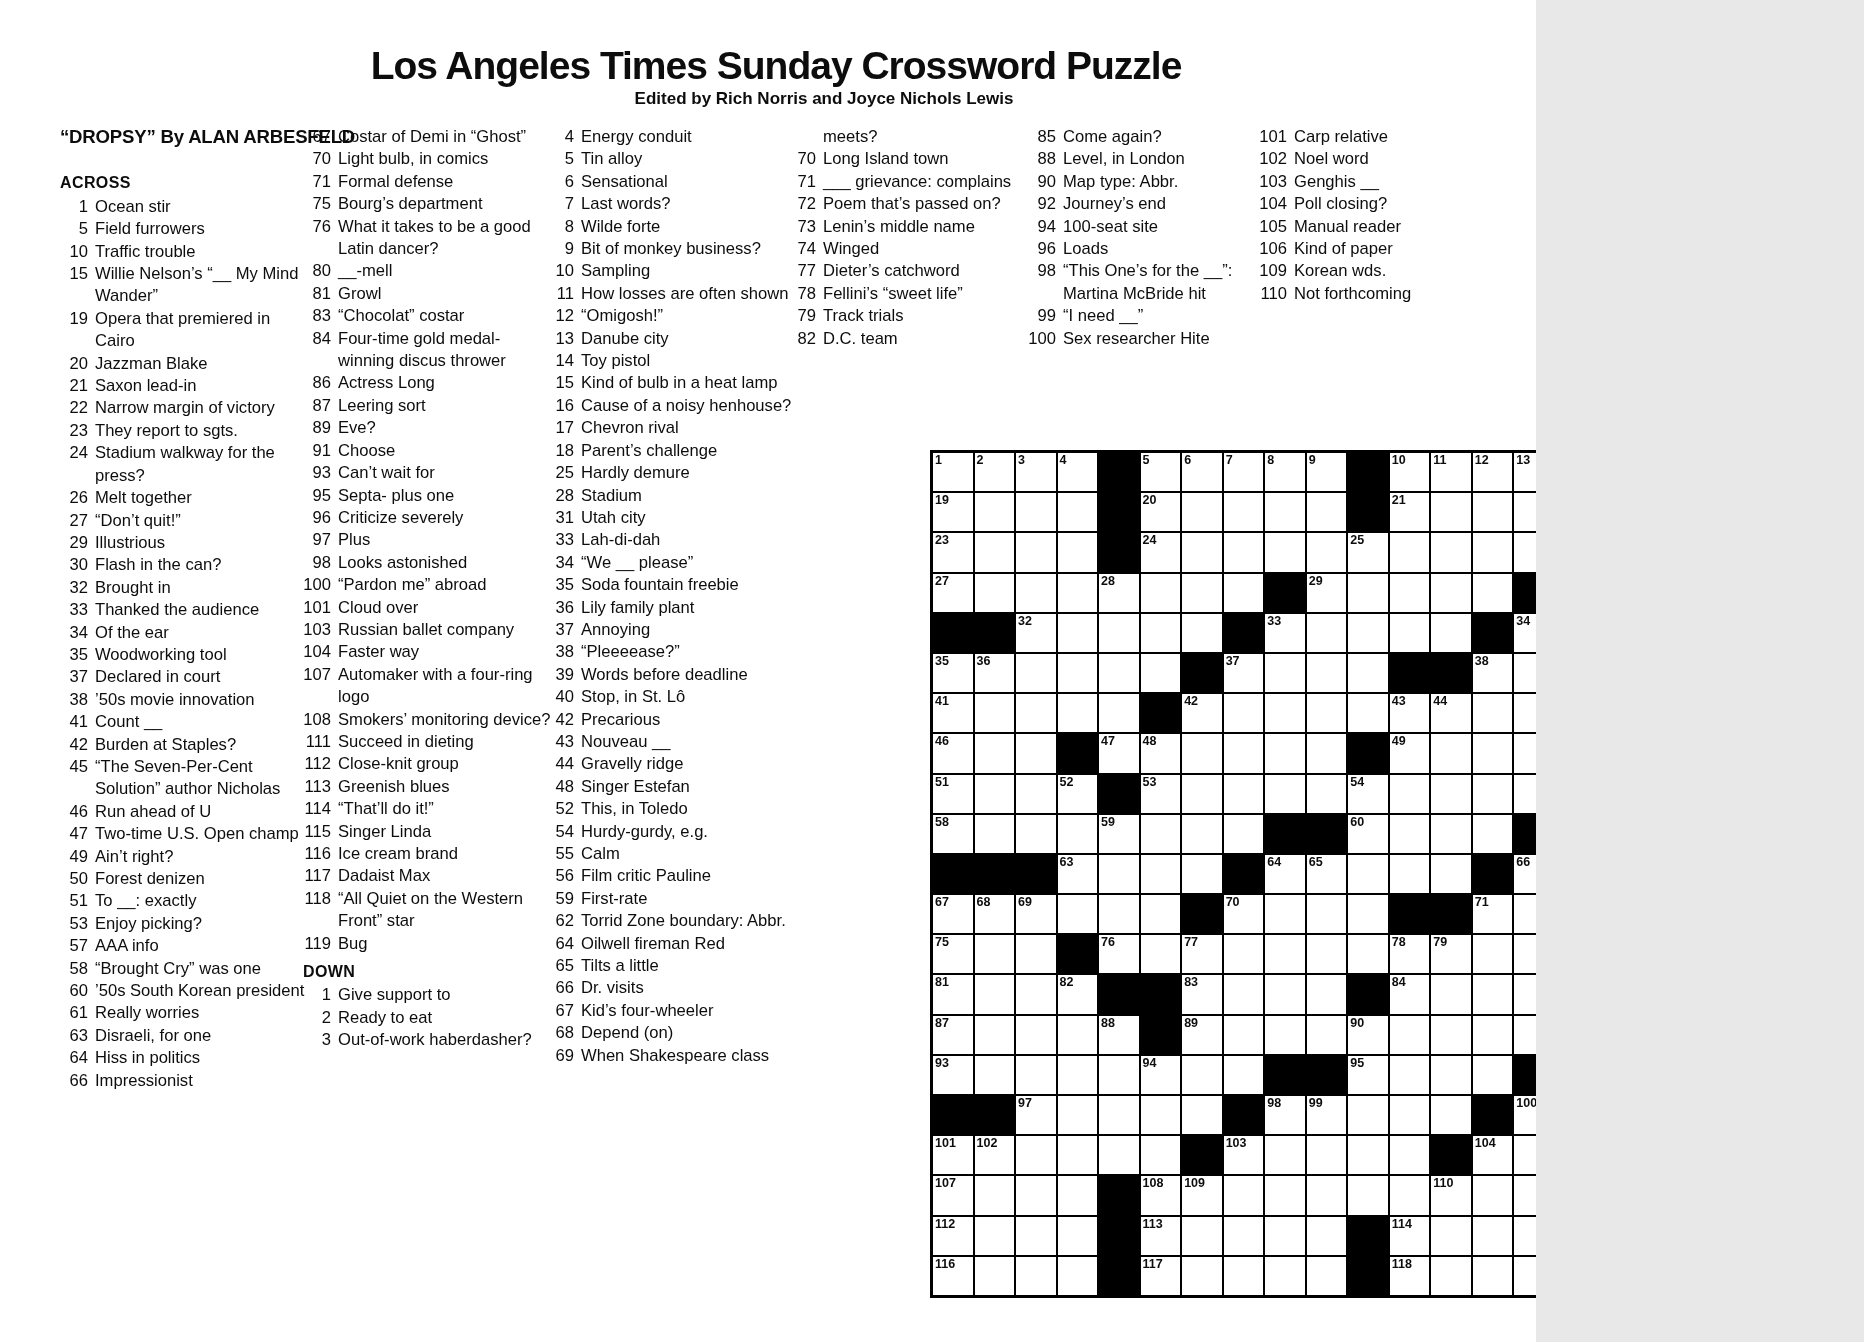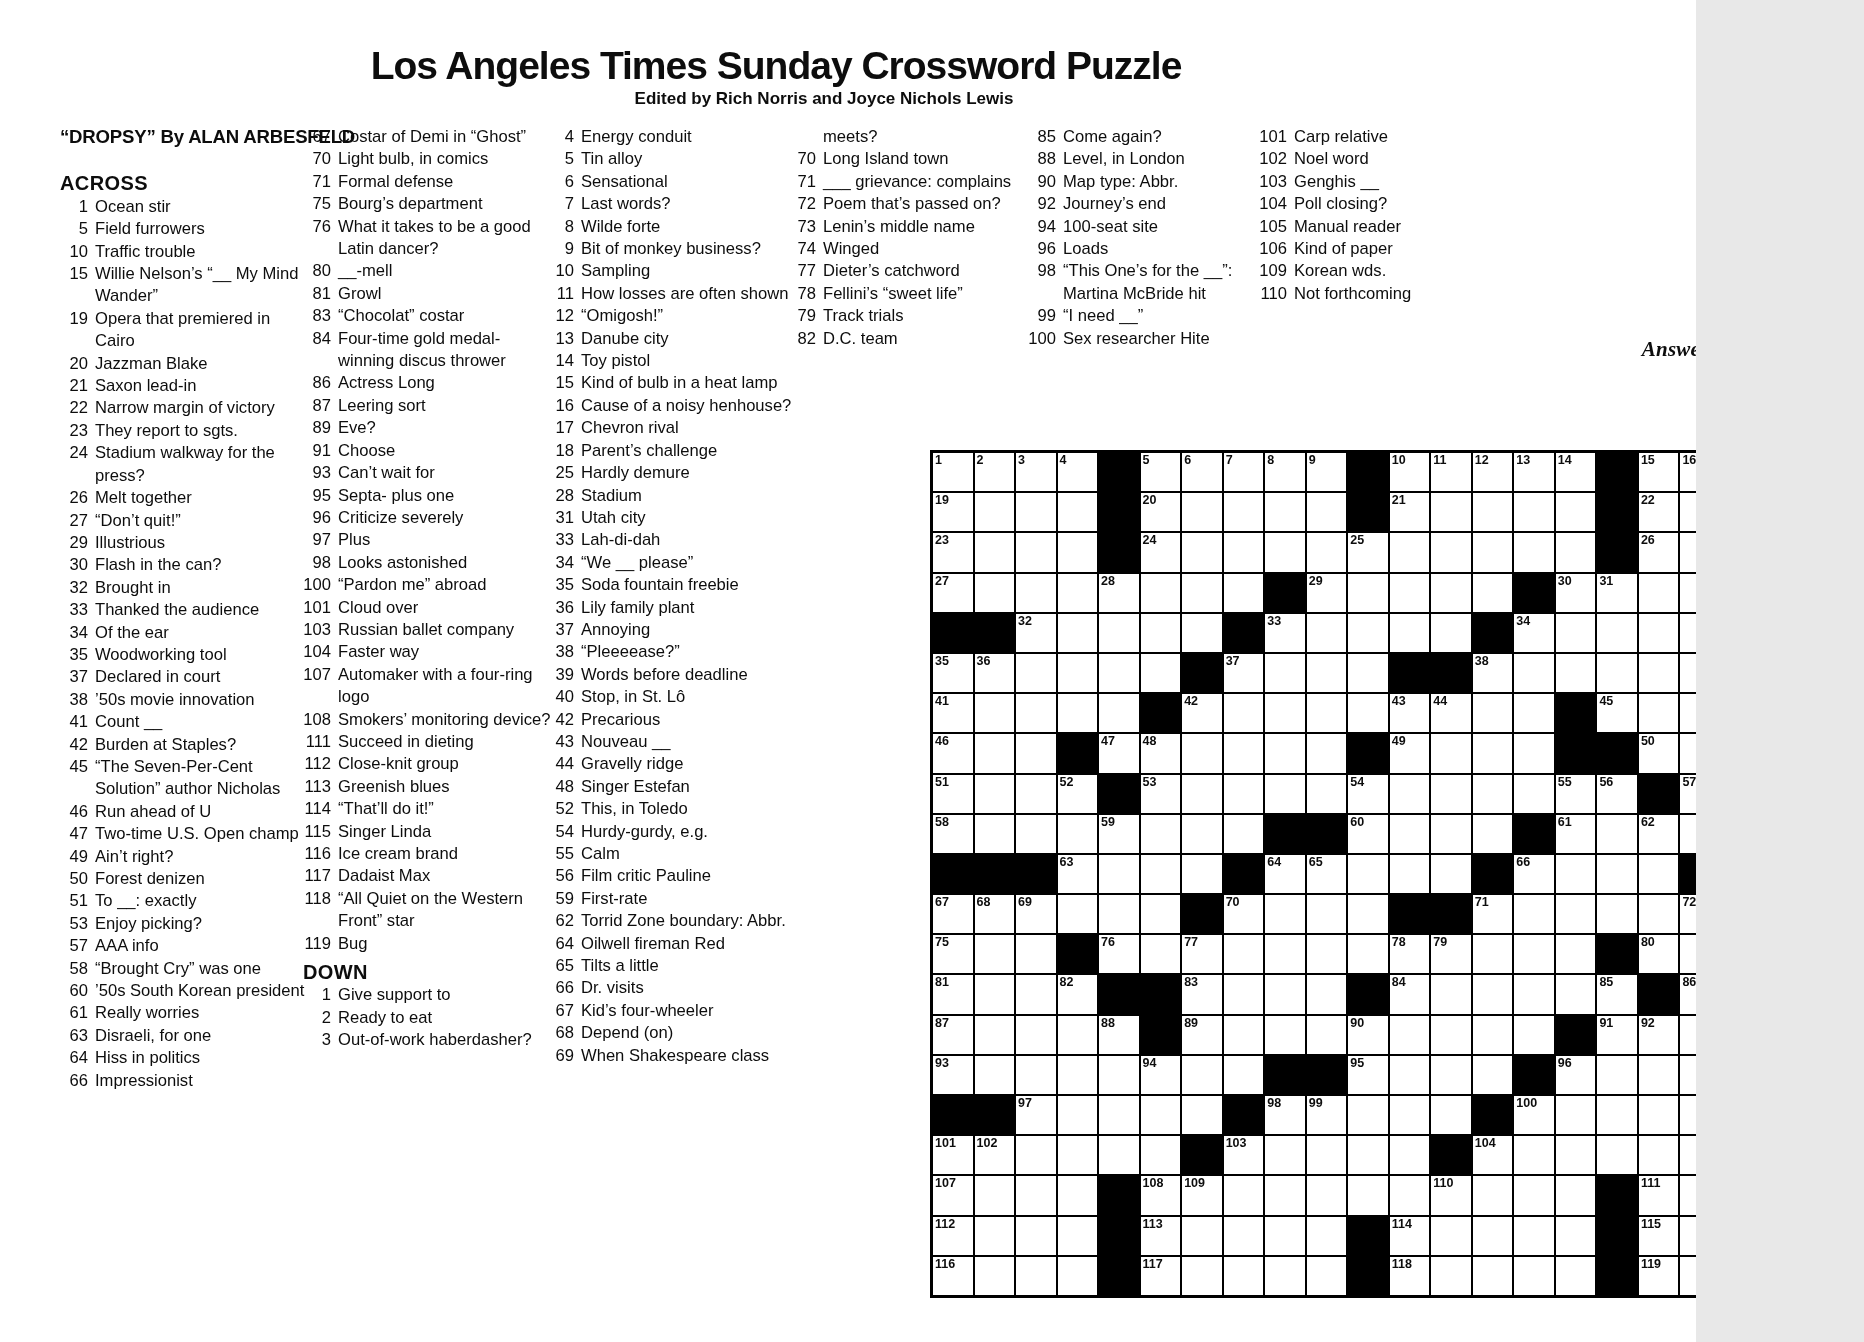--- a/index.html
+++ b/index.html
@@ -1,30 +1,30 @@
 <!DOCTYPE html>
 <html><head>
 <meta charset="utf-8">
 <style>
   html,body{margin:0;padding:0;background:#e8e8e8;}
-  .page{position:relative;width:1696px;height:1342px;background:#ffffff;
+  .page{position:relative;width:1536px;height:1342px;background:#ffffff;
         font-family:"Liberation Sans",sans-serif;color:#0d0d0d;overflow:hidden;}
   .title{position:absolute;top:44px;left:0;width:1552px;text-align:center;
          font-size:39px;font-weight:bold;letter-spacing:-1px;}
   .subtitle{position:absolute;top:89px;left:0;width:1552px;text-align:center;
             font-size:17px;font-weight:bold;padding-left:48px;}
   .clue-col{position:absolute;top:126px;font-size:16.6px;line-height:22.4px;}
   .col-1{left:60px;width:250px;}
   .col-2{left:303px;width:250px;}
   .col-3{left:546px;width:248px;}
   .col-4{left:788px;width:240px;}
   .col-5{left:1028px;width:230px;}
   .col-6{left:1259px;width:252px;}
   .byline{font-size:18.6px;font-weight:bold;letter-spacing:-0.2px;margin-bottom:24px;white-space:nowrap;}
-  .clue-heading{font-size:20px;font-weight:bold;letter-spacing:0.4px;margin-bottom:1px;}
+  .clue-heading{font-size:16px;font-weight:bold;letter-spacing:0.4px;margin-bottom:1px;}
   .clue-col .clue-heading.mt{margin-top:6px;}
   .clue{display:flex;}
   .clue .num{flex:none;width:28px;text-align:right;padding-right:7px;}
   .clue .txt{flex:1;}
   .clue.cont{padding-left:35px;align-items:flex-end;}
   .answers{position:absolute;top:337px;left:1400px;width:408px;text-align:right;
            font-family:"Liberation Serif",serif;font-style:italic;font-weight:bold;
            font-size:21px;letter-spacing:0.2px;}
   .grid{position:absolute;left:930px;top:450px;width:872px;height:844px;
         border:2px solid #000;background:#fff;

